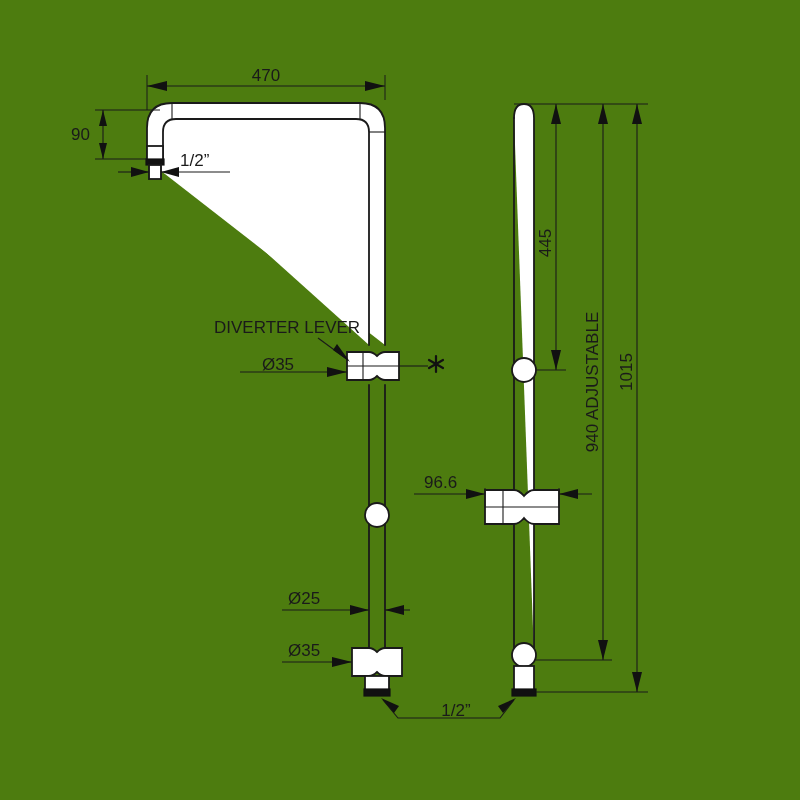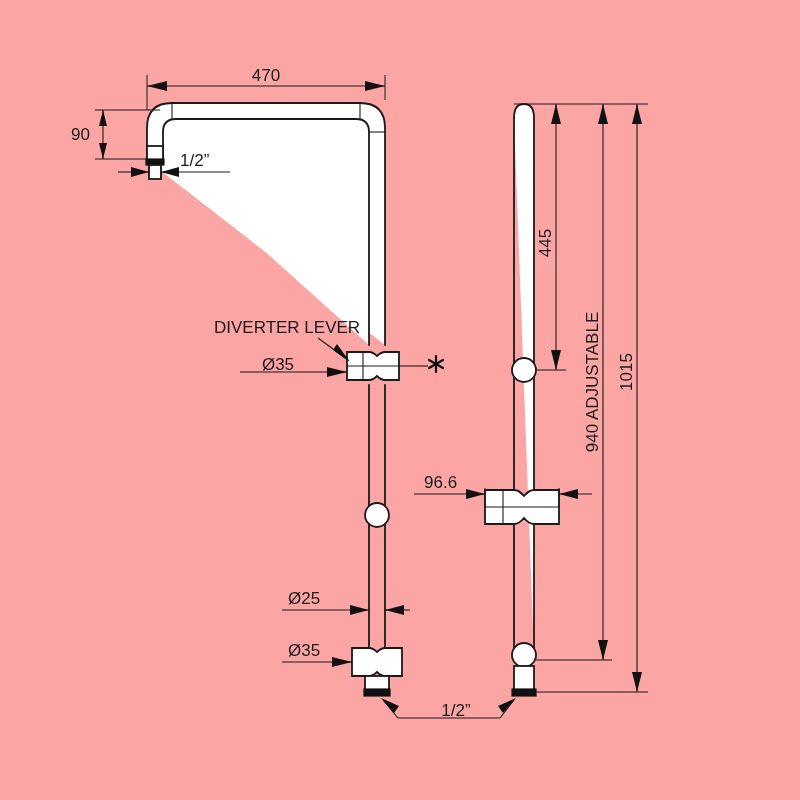--- a/index.html
+++ b/index.html
@@ -8,21 +8,21 @@
     padding: 0;
     background: #ffffff;
   }
   body {
     font-family: "Liberation Sans", sans-serif;
   }
   #drawing-root {
     position: relative;
     width: 800px;
     height: 800px;
-    background: #fca5a5;
+    background: #4d7c0f;
     overflow: hidden;
   }
   #drawing-svg {
     display: block;
     width: 800px;
     height: 800px;
   }
   .dim-text {
     font-family: "Liberation Sans", sans-serif;
     font-size: 17px;

